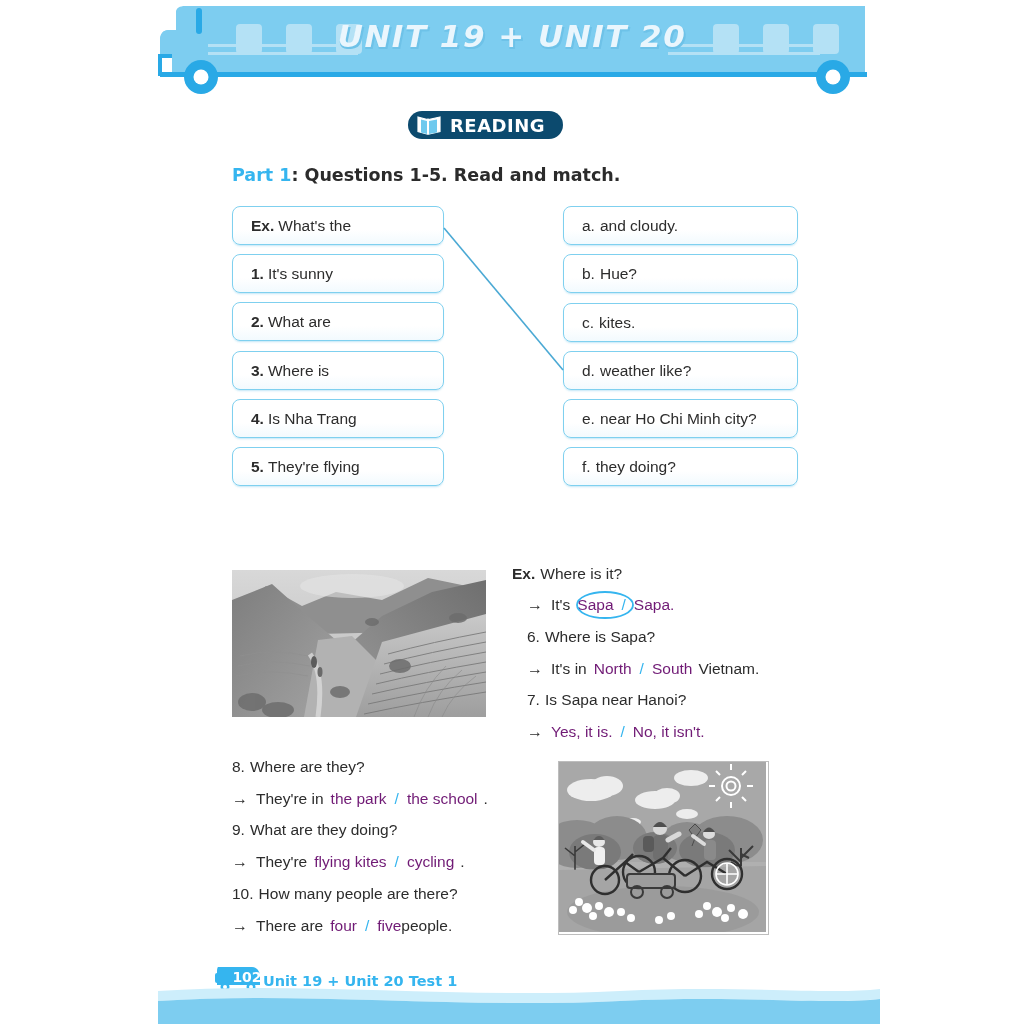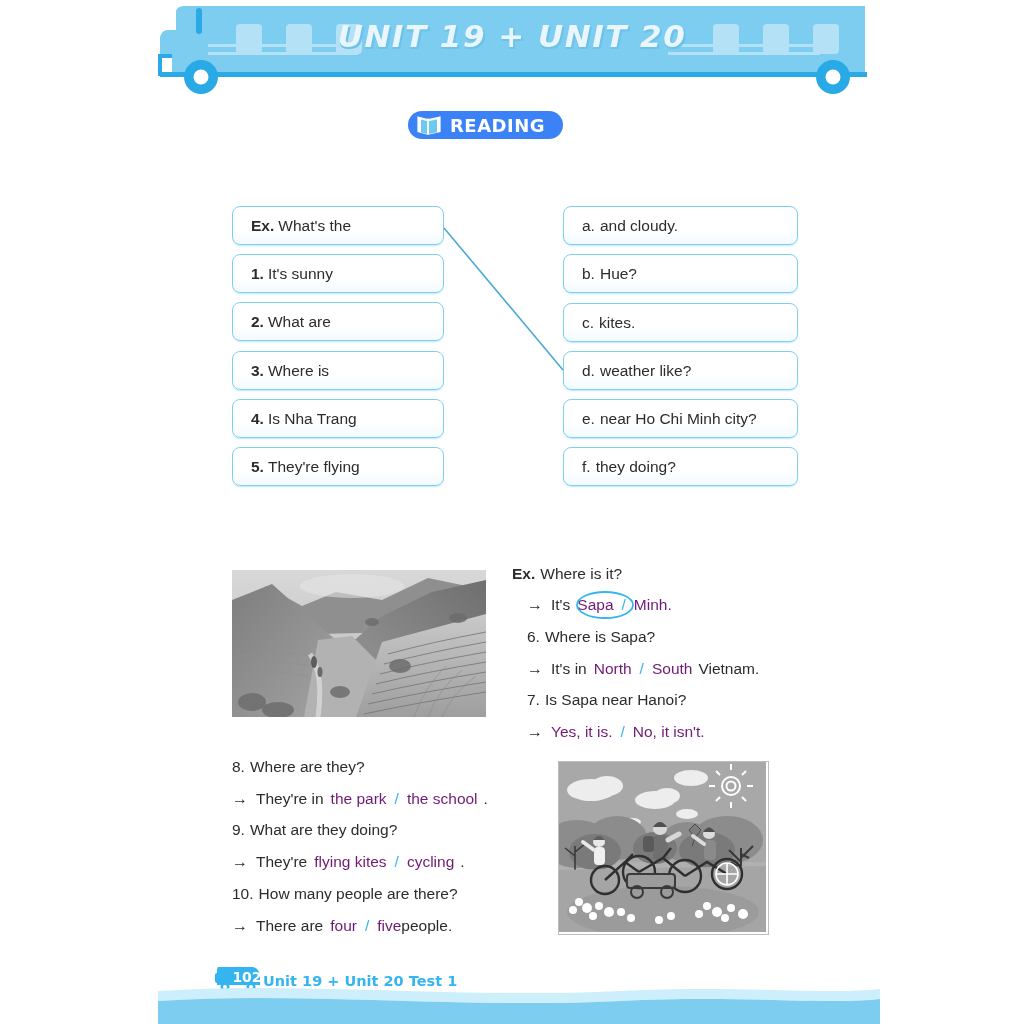--- a/index.html
+++ b/index.html
@@ -33,21 +33,21 @@
     text-shadow: 0 2px 0 #6ec2e8, 2px 2px 0 #6ec2e8;
     pointer-events: none;
   }
 
   
   .reading-badge {
     position: absolute;
     left: 408px; top: 111px;
     height: 28px;
     padding: 0 18px 0 8px;
-    background: #3b82f6;
+    background: #0c4a6e;
     border-radius: 14px;
     display: flex; align-items: center; gap: 8px;
   }
   .reading-label {
     font-family: "DejaVu Sans", sans-serif;
     font-size: 18px; font-weight: bold;
     color: #ffffff;
     letter-spacing: 0.5px;
   }
 
@@ -165,20 +165,23 @@
     <svg width="26" height="22" viewBox="0 0 26 22">
       <path d="M2,3 L11,5.5 L11,20 L2,17.5 Z" fill="#ffffff" stroke="#ffffff" stroke-width="1.2"></path>
       <path d="M24,3 L13,5.5 L13,20 L24,17.5 Z" fill="#ffffff" stroke="#ffffff" stroke-width="1.2"></path>
       <path d="M5,5.5 L11,7 L11,20 L5,18.5 Z" fill="#6ec9ee"></path>
       <path d="M21,5.5 L13,7 L13,20 L21,18.5 Z" fill="#6ec9ee"></path>
       <rect x="11" y="4.6" width="2" height="16" fill="#ffffff"></rect>
     </svg>
     <span class="reading-label">READING</span>
   </div>
 
+  <div class="part-heading" style="left:232px; top:165px;">
+    <span class="part-word">Part 1</span><span>: Questions 1-5. Read and match.</span>
+  </div>
 
   <div id="match-left-container">
       <div class="match-box col-left" style="top: 206px;">
         <b>Ex.</b>
         <span>What's the</span>
       </div>
       <div class="match-box col-left" style="top: 254px;">
         <b>1.</b>
         <span>It's sunny</span>
       </div>
@@ -408,21 +411,21 @@
           <circle cx="184" cy="152" r="5"></circle>
           <circle cx="166" cy="156" r="4"></circle>
         <circle cx="100" cy="158" r="4"></circle>
           <circle cx="112" cy="154" r="4"></circle>
       </g>
     </svg>
   </div>
 
   <div id="qa-container">
       <div class="qa" style="left: 512px; top: 566px;"><span style="margin-right: 5px; font-weight: bold;">Ex.</span><span>Where is it?</span></div>
-      <div class="qa" style="left: 527px; top: 597px;"><span class="arrow" style="margin-right: 8px;">→</span><span style="margin-right: 7px;">It's</span><span class="opt" style="margin-right: 8px;">Sapa</span><span class="sep" style="margin-right: 8px;">/</span><span class="opt" style="margin-right: 6px;">Minh.</span></div>
+      <div class="qa" style="left: 527px; top: 597px;"><span class="arrow" style="margin-right: 8px;">→</span><span style="margin-right: 7px;">It's</span><span class="opt" style="margin-right: 8px;">Sapa</span><span class="sep" style="margin-right: 8px;">/</span><span class="opt" style="margin-right: 6px;">Sapa.</span></div>
       <div class="qa" style="left: 527px; top: 629px;"><span style="margin-right: 5px;">6.</span><span>Where is Sapa?</span></div>
       <div class="qa" style="left: 527px; top: 661px;"><span class="arrow" style="margin-right: 8px;">→</span><span style="margin-right: 7px;">It's in</span><span class="opt" style="margin-right: 8px;">North</span><span class="sep" style="margin-right: 8px;">/</span><span class="opt" style="margin-right: 6px;">South</span><span>Vietnam.</span></div>
       <div class="qa" style="left: 527px; top: 692px;"><span style="margin-right: 5px;">7.</span><span>Is Sapa near Hanoi?</span></div>
       <div class="qa" style="left: 527px; top: 724px;"><span class="arrow" style="margin-right: 8px;">→</span><span class="opt" style="margin-right: 8px;">Yes, it is.</span><span class="sep" style="margin-right: 8px;">/</span><span class="opt" style="margin-right: 6px;">No, it isn't.</span></div>
       <div class="qa" style="left: 232px; top: 759px;"><span style="margin-right: 5px;">8.</span><span>Where are they?</span></div>
       <div class="qa" style="left: 232px; top: 791px;"><span class="arrow" style="margin-right: 8px;">→</span><span style="margin-right: 7px;">They're in</span><span class="opt" style="margin-right: 8px;">the park</span><span class="sep" style="margin-right: 8px;">/</span><span class="opt" style="margin-right: 6px;">the school</span><span>.</span></div>
       <div class="qa" style="left: 232px; top: 822px;"><span style="margin-right: 5px;">9.</span><span>What are they doing?</span></div>
       <div class="qa" style="left: 232px; top: 854px;"><span class="arrow" style="margin-right: 8px;">→</span><span style="margin-right: 7px;">They're</span><span class="opt" style="margin-right: 8px;">flying kites</span><span class="sep" style="margin-right: 8px;">/</span><span class="opt" style="margin-right: 6px;">cycling</span><span>.</span></div>
       <div class="qa" style="left: 232px; top: 886px;"><span style="margin-right: 5px;">10.</span><span>How many people are there?</span></div>
       <div class="qa" style="left: 232px; top: 918px;"><span class="arrow" style="margin-right: 8px;">→</span><span style="margin-right: 7px;">There are</span><span class="opt" style="margin-right: 8px;">four</span><span class="sep" style="margin-right: 8px;">/</span><span class="opt" style="">five</span><span>people.</span></div>

